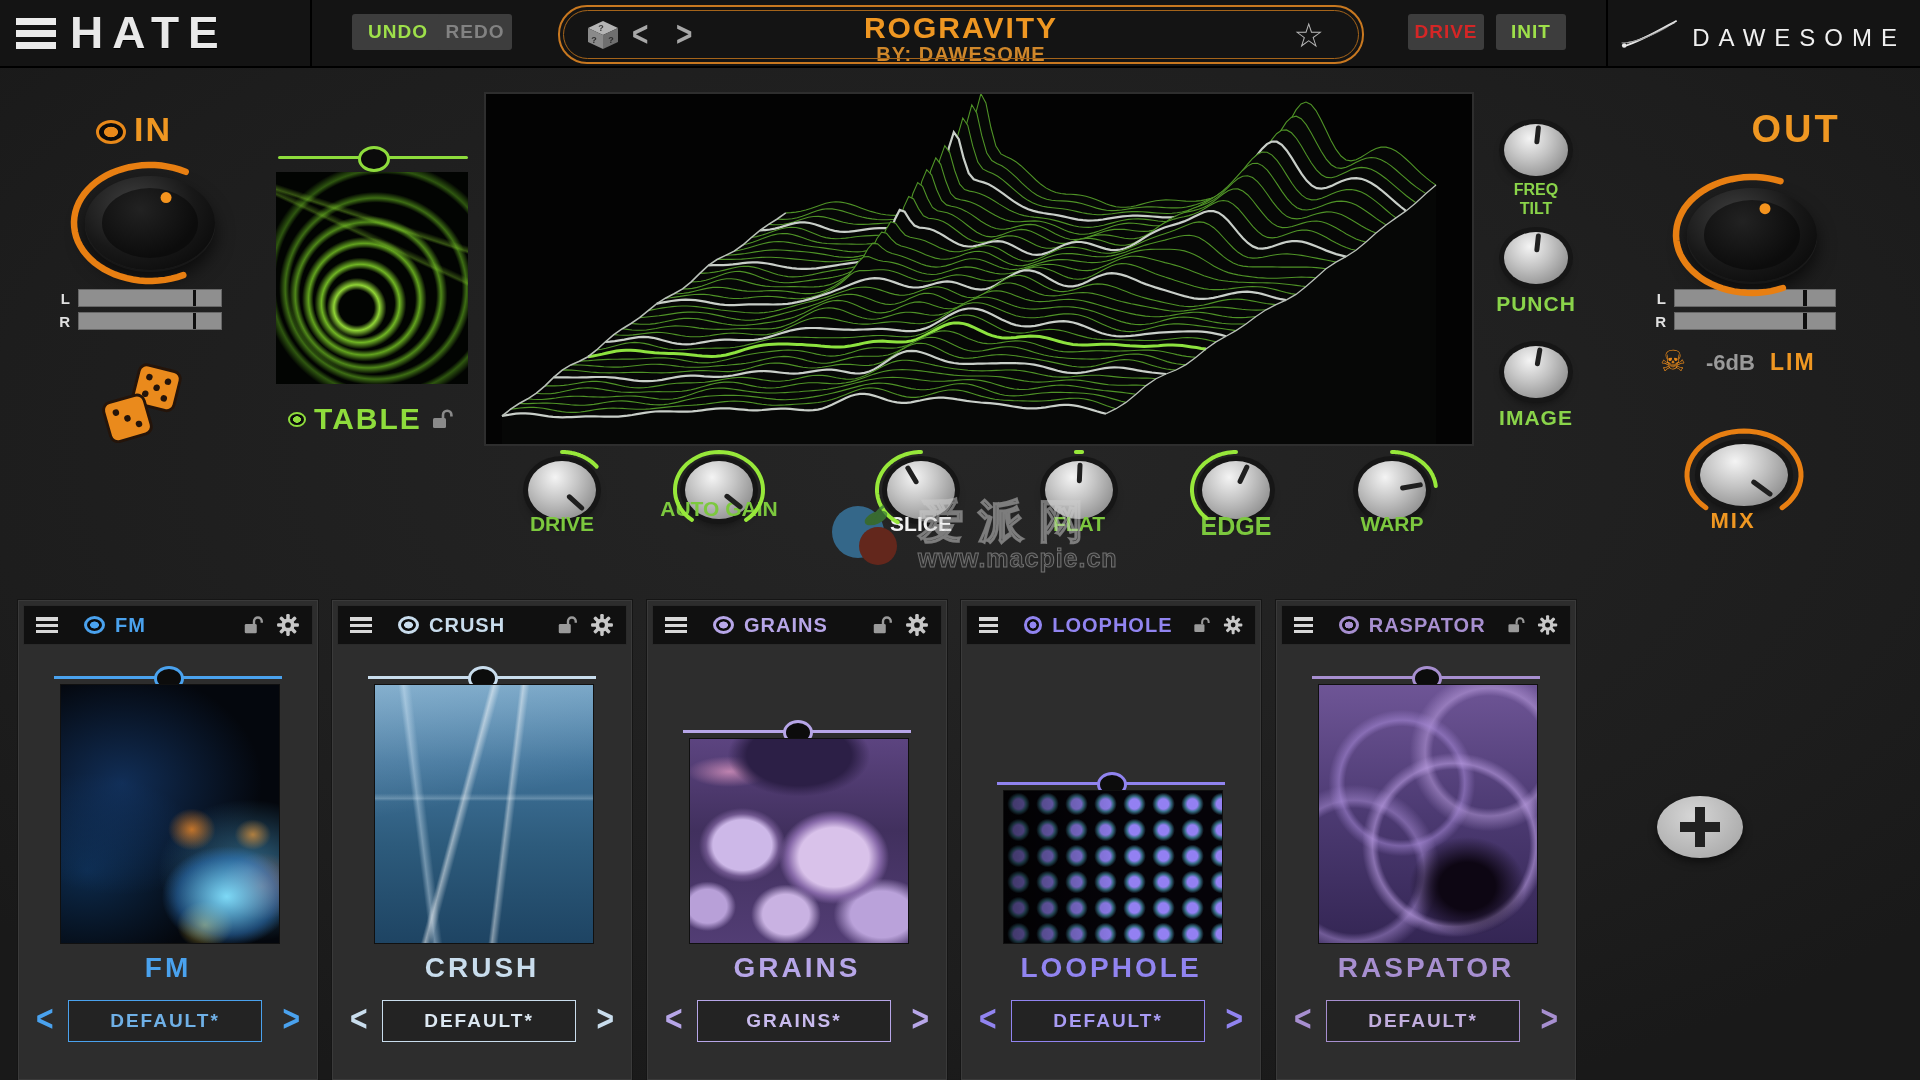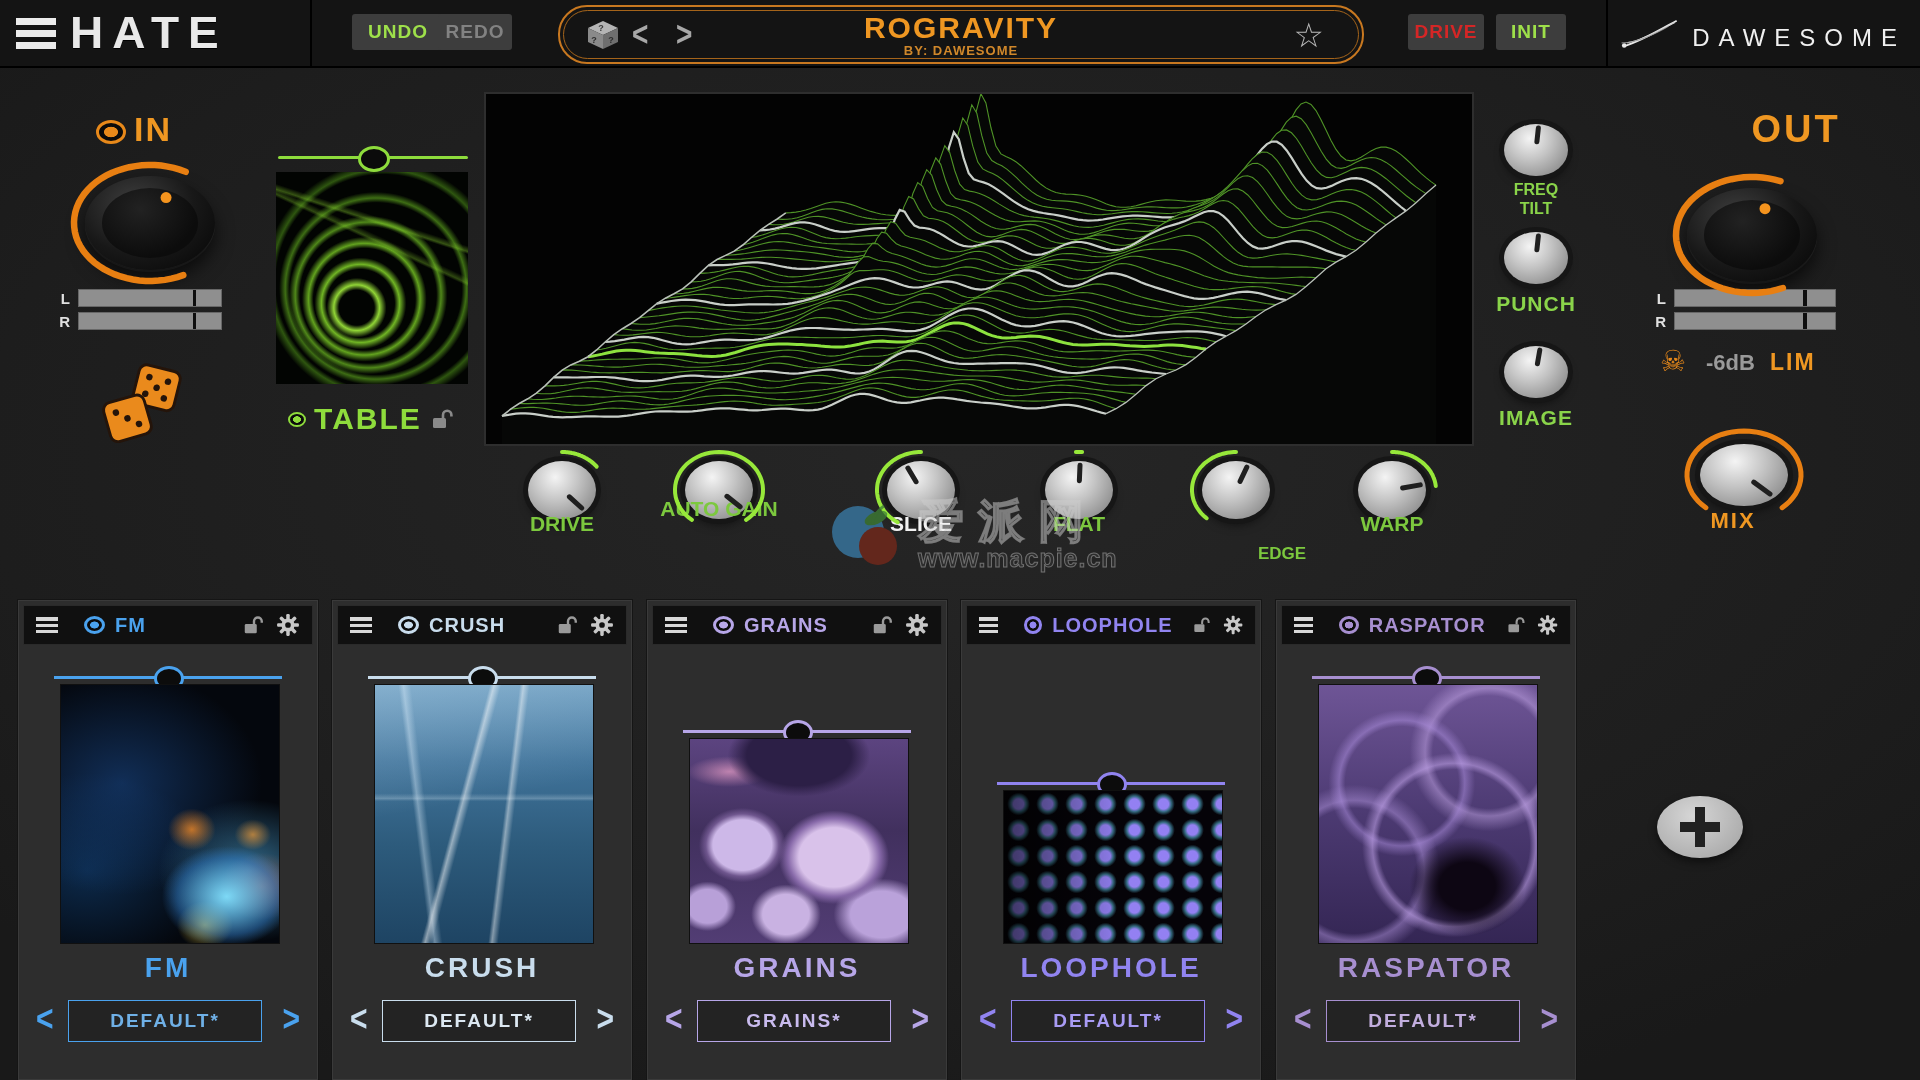--- a/index.html
+++ b/index.html
@@ -14,21 +14,21 @@
   .logo-hate{position:absolute;left:70px;top:6px;font-size:46px;font-weight:900;color:#e9e9e9;
      letter-spacing:9px;transform:scaleY(.95);text-shadow:0 1px 0 #000;}
   .tb-btn{position:absolute;top:14px;height:36px;background:#3d3d3d;border-radius:3px;
      display:flex;align-items:center;justify-content:center;font-size:19px;font-weight:bold;letter-spacing:1px;}
   .preset-pill{position:absolute;left:558px;top:5px;width:802px;height:55px;border:2px solid #c87820;border-radius:29px;}
   .preset-pill::after{content:"";position:absolute;inset:3px;border:1px solid #a5641a;border-radius:25px;pointer-events:none;}
   .pill-chev{position:absolute;top:12px;font-size:28px;font-weight:900;color:#a8a8a8;transform:scaleY(1.25);cursor:default;}
   .preset-title{position:absolute;left:0;top:4px;width:100%;text-align:center;color:#ef9722;
      font-size:30px;font-weight:bold;letter-spacing:2px;}
   .preset-author{position:absolute;left:0;top:36px;width:100%;text-align:center;color:#d0872a;
-     font-size:13px;font-weight:bold;letter-spacing:1px;}
+     font-size:20px;font-weight:bold;letter-spacing:1px;}
   .star{position:absolute;right:38px;top:8px;font-size:34px;color:#b8b8b8;}
   .brand{position:absolute;right:14px;top:16px;display:flex;align-items:flex-end;gap:10px;}
   .brand-text{color:#f0f0f0;font-size:24px;letter-spacing:9px;font-weight:400;}
   
   .led{display:inline-block;border:3px solid currentColor;border-radius:50%;
        background:radial-gradient(closest-side,currentColor 0 55%,rgba(10,10,10,.95) 62%);}
   .knob-black{position:absolute;border-radius:50%;
        background:radial-gradient(ellipse at 38% 30%,#3e3e3e,#181818 52%,#060606 95%);
        box-shadow:0 10px 18px rgba(0,0,0,.65),0 2px 0 rgba(140,140,140,.18);}
   .knob-black::after{content:"";position:absolute;inset:13%;border-radius:50%;
@@ -329,21 +329,21 @@
 
   <div class="knob-silver" style="left:528px;top:461px;width:68px;height:58px"></div>
   <div class="glabel" style="left: 492px; top: 512px; width: 140px; font-size: 21px; color: rgb(124, 200, 62);">DRIVE</div>
   <div class="knob-silver" style="left:685px;top:461px;width:68px;height:58px"></div>
   <div class="glabel" style="left: 634px; top: 497px; width: 170px; font-size: 21px; color: rgb(124, 200, 62);">AUTO GAIN</div>
   <div class="knob-silver" style="left:887px;top:461px;width:68px;height:58px"></div>
   <div class="glabel" style="left: 851px; top: 512px; width: 140px; font-size: 21px; color: rgb(242, 242, 242);">SLICE</div>
   <div class="knob-silver" style="left:1045px;top:461px;width:68px;height:58px"></div>
   <div class="glabel" style="left: 1009px; top: 512px; width: 140px; font-size: 21px; color: rgb(124, 200, 62);">FLAT</div>
   <div class="knob-silver" style="left:1202px;top:461px;width:68px;height:58px"></div>
-  <div class="glabel" style="left: 1212px; top: 512px; width: 140px; font-size: 17px; color: rgb(124, 200, 62); margin-top: 32px;">EDGE</div>
+  <div class="glabel" style="left: 1166px; top: 512px; width: 140px; font-size: 25px; color: rgb(124, 200, 62);">EDGE</div>
   <div class="knob-silver" style="left:1358px;top:461px;width:68px;height:58px"></div>
   <div class="glabel" style="left: 1322px; top: 512px; width: 140px; font-size: 21px; color: rgb(124, 200, 62);">WARP</div>
 
   <div class="module" style="left: 18px; --mcol: #4aa2ee; --mpre: #6fb0e6;">
     <div class="mhead">
       <span class="mhamb"></span>
       <span class="led mled"></span>
       <span class="mname">FM</span>
       <span class="mspace"></span>
       <svg class="micon">

